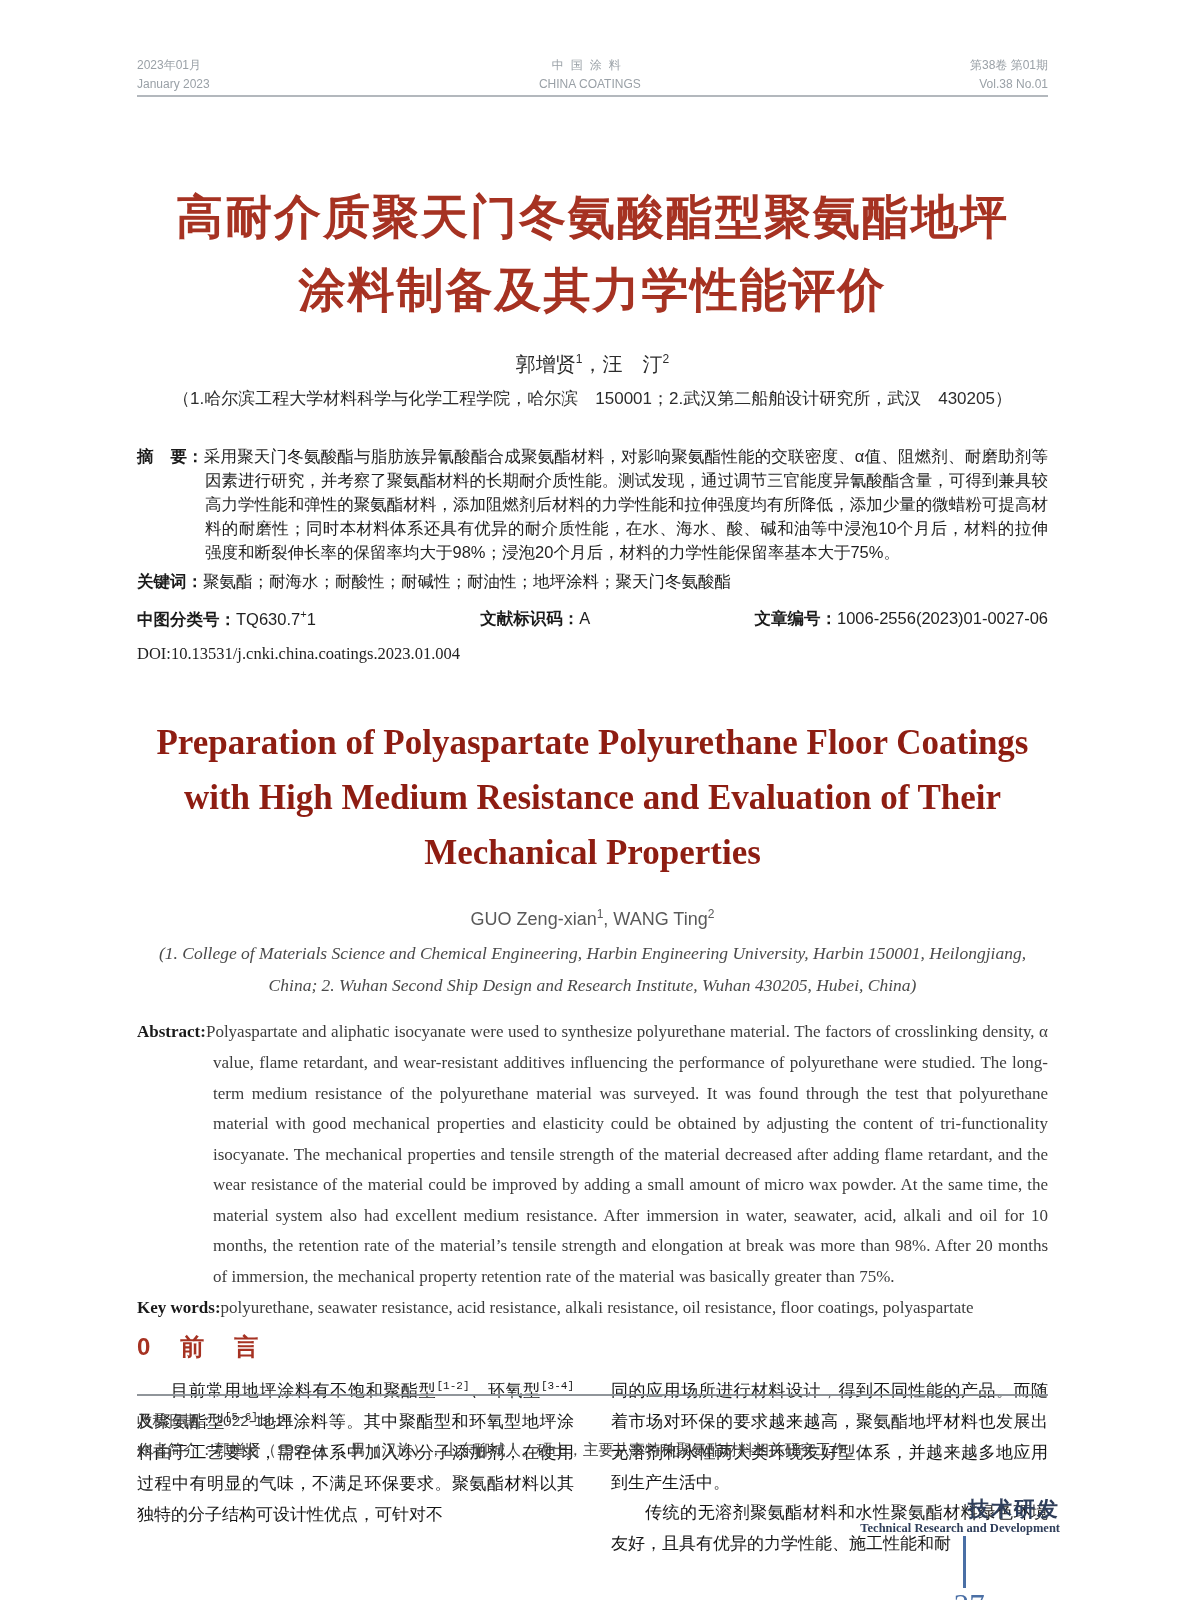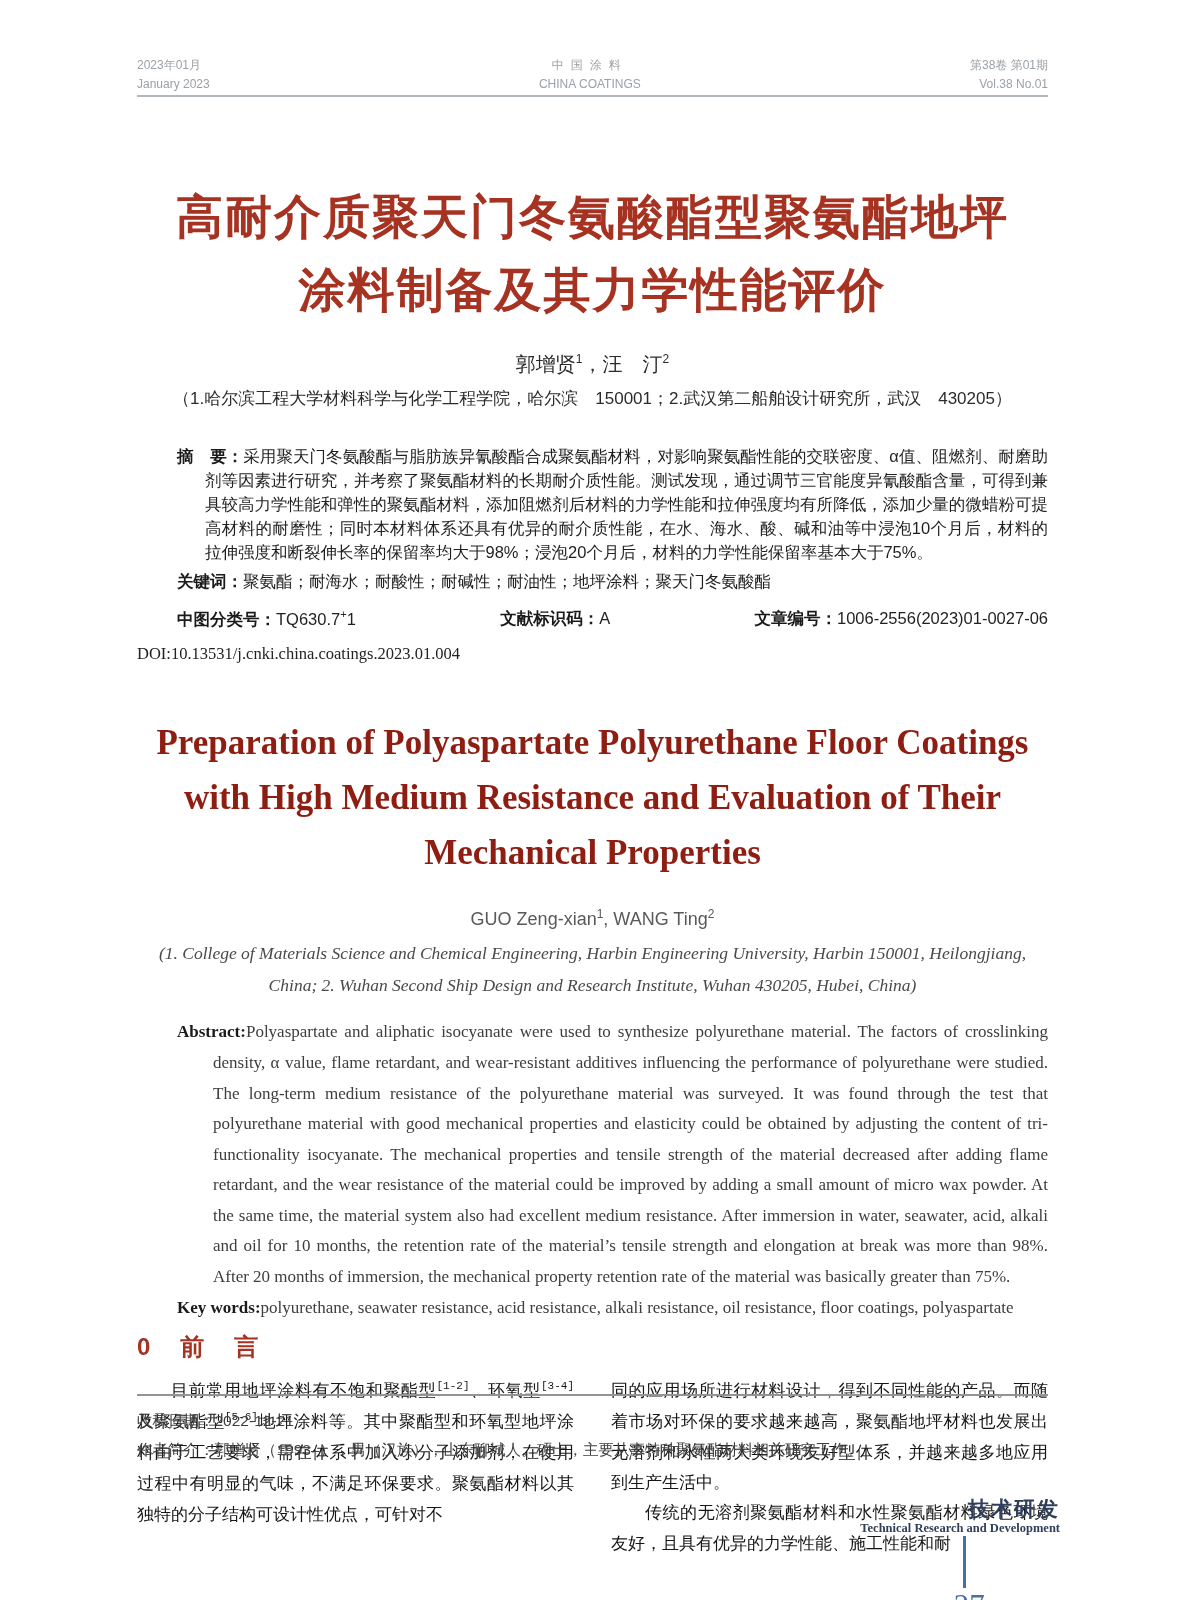--- a/index.html
+++ b/index.html
@@ -39,21 +39,21 @@
   .cn-authors { margin-top: 24px; text-align: center; font-size: 20px; color: #2b2b2b; }
   .cn-authors sup, .en-authors sup { font-size: 12px; }
   .cn-affil { margin-top: 9px; text-align: center; font-size: 17px; color: #2b2b2b; }
   
   .cn-abstract {
     margin-top: 34px;
     font-size: 16.5px; line-height: 1.46; color: #1f1f1f;
     text-align: justify;
     padding-left: 68px; text-indent: -68px;
   }
-  .lbl { font-weight: bold; color: #1a1a1a; margin-left: 40px; }
+  .lbl { font-weight: bold; color: #1a1a1a; }
   .cn-keywords { margin-top: 7px; font-size: 16.5px; color: #1f1f1f; }
   .class-row {
     margin-top: 15px;
     display: flex; justify-content: space-between;
     font-size: 16.5px; color: #1f1f1f;
   }
   .class-row sup { font-size: 11px; }
   .doi-row {
     margin-top: 13px;
     font-family: "Liberation Serif", serif;

